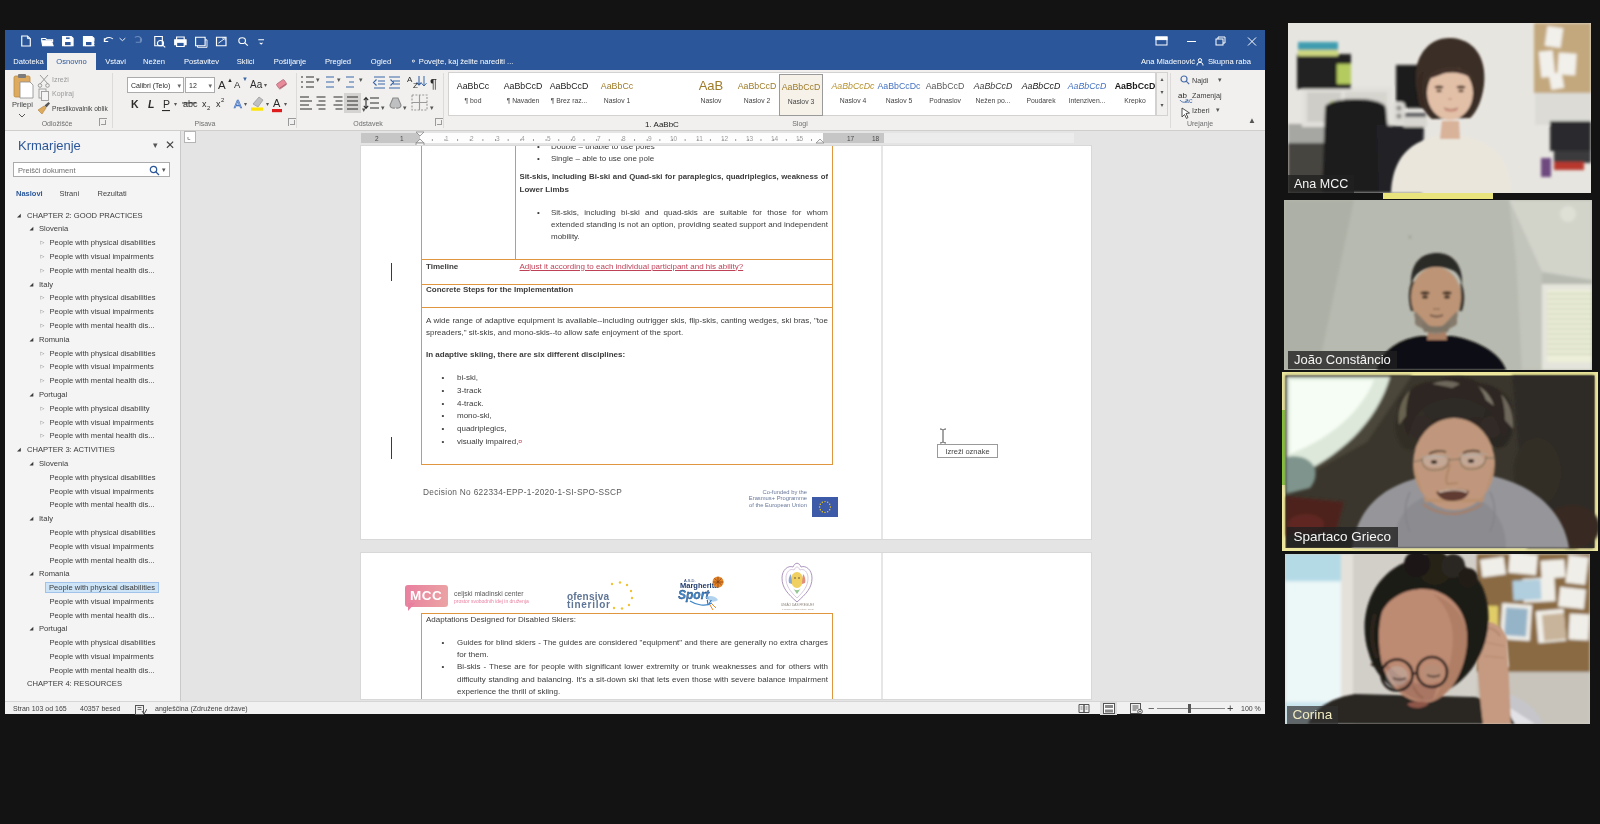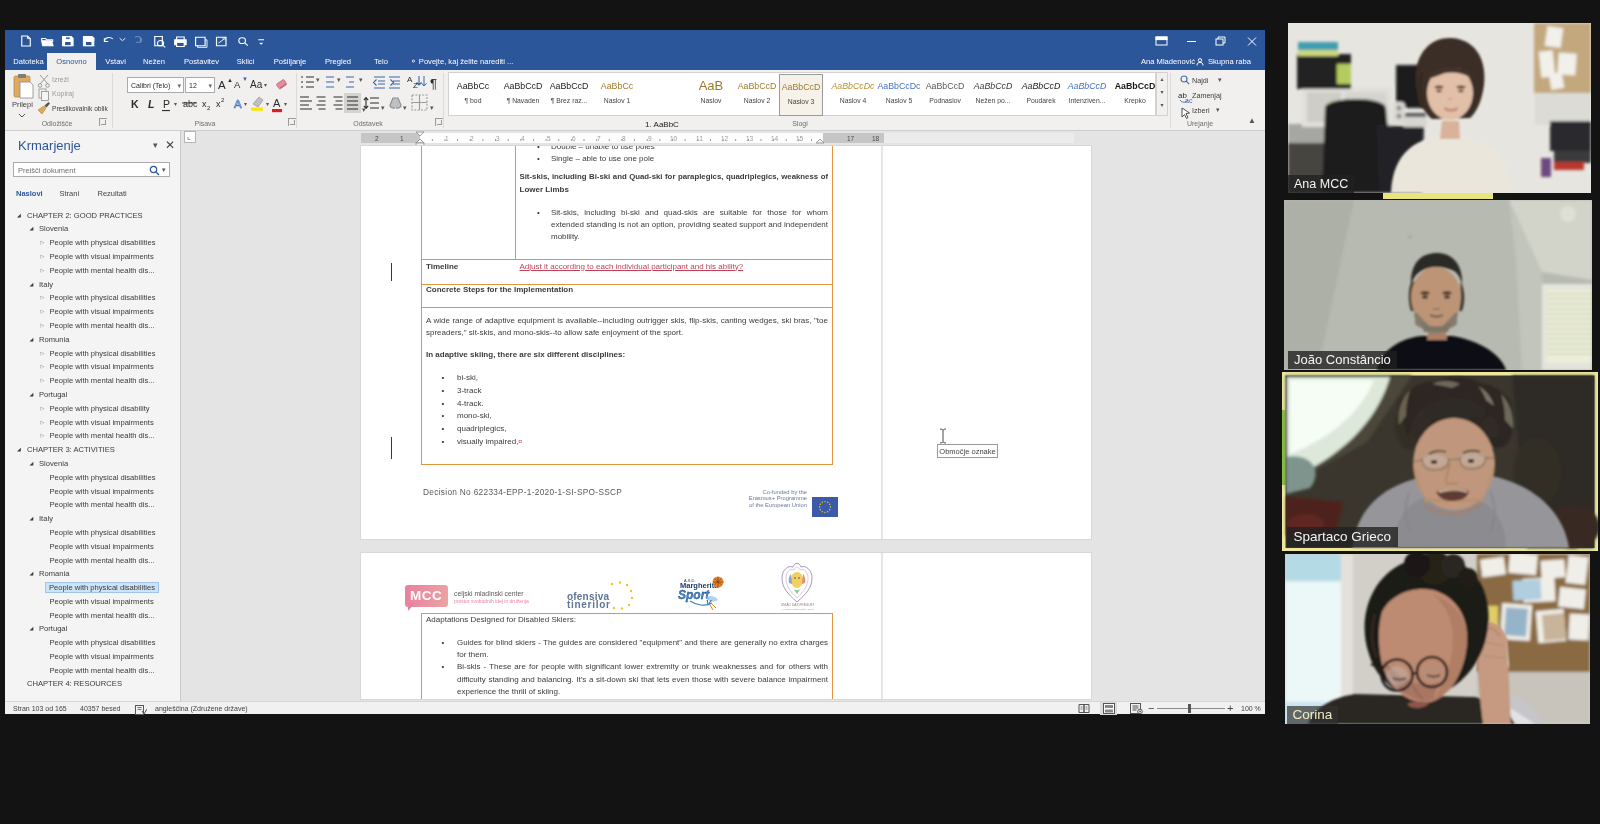--- a/index.html
+++ b/index.html
@@ -86,21 +86,21 @@
     </div>
     <div id="tabrow">
       <div class="tab" style="left:5px;width:37px;">Datoteka</div>
       <div class="tab" style="left:42px;width:49px;background:#f1f0ef;color:#2b579a;">Osnovno</div>
       <div class="tab" style="left:91px;width:39px;">Vstavi</div>
       <div class="tab" style="left:130px;width:38px;">Nežen</div>
       <div class="tab" style="left:168px;width:57px;">Postavitev</div>
       <div class="tab" style="left:225px;width:31px;">Sklici</div>
       <div class="tab" style="left:256px;width:58px;">Pošiljanje</div>
       <div class="tab" style="left:314px;width:38px;">Pregled</div>
-      <div class="tab" style="left:352px;width:48px;">Telo</div>
+      <div class="tab" style="left:352px;width:48px;">Ogled</div>
       <div class="tab" style="left:405px;width:190px;text-align:left;"><span style="font-size:8px;">⚬</span> Povejte, kaj želite narediti ...</div>
       <div class="tab" style="left:1110px;width:80px;text-align:right;">Ana Mladenović</div>
       <div class="tab" style="left:1189px;width:62px;">
         <svg style="position:absolute;left:2px;top:5px" width="8" height="8" viewBox="0 0 8 8">
             <circle cx="4" cy="2.3" r="1.7" fill="none" stroke="#fff" stroke-width="1"></circle>
             <path d="M1 7.5 C1 5.2 2.3 4.4 4 4.4 C5.7 4.4 7 5.2 7 7.5" fill="none" stroke="#fff" stroke-width="1"></path>
           </svg>
         <span style="margin-left:9px;">Skupna raba</span></div>
     </div>
     <div id="ribbon">
@@ -599,21 +599,21 @@
           <span class="dl j" style="left:96px;top:120.5px;width:371px;">difficulty standing and balancing. It's a sit-down ski that lets even those with severe balance impairment</span>
           <span class="dl" style="left:96px;top:133px;">experience the thrill of skiing.</span>
         </div>
       </div>
 
       <svg class="abs" style="left:755px;top:297px" width="14" height="16" viewBox="0 0 14 16">
           <g stroke="#4a4a4a" stroke-width="1" fill="none">
             <path d="M4 1 c1.5 0 2.5 0.6 3 1.2 C7.5 1.6 8.5 1 10 1 M4 15 c1.5 0 2.5 -0.6 3 -1.2 C7.5 14.4 8.5 15 10 15 M7 2.2 v11.6"></path>
           </g>
         </svg>
-      <div class="abs" style="left:756px;top:313px;width:61px;height:14px;background:#ffffff;border:1px solid #9a9a9a;font-size:7.5px;color:#444;line-height:13px;text-align:center;white-space:nowrap;">Območje oznake</div>
+      <div class="abs" style="left:756px;top:313px;width:61px;height:14px;background:#ffffff;border:1px solid #9a9a9a;font-size:7.5px;color:#444;line-height:13px;text-align:center;white-space:nowrap;">Izreži oznake</div>
     </div>
     <div id="statusbar">
       <span class="t" style="left:8px;top:3px;">Stran 103 od 165</span>
       <span class="t" style="left:75px;top:3px;">40357 besed</span>
       <svg class="abs" style="left:130px;top:3px" width="12" height="10" viewBox="0 0 12 10">
           <rect x="0.5" y="0.5" width="8" height="9" fill="none" stroke="#555" stroke-width="1"></rect>
           <path d="M2.5 2.5 h4 M2.5 4.5 h4" stroke="#555" stroke-width="0.8"></path>
           <path d="M7 6 l2 3 l3 -5" stroke="#555" stroke-width="1" fill="none"></path>
         </svg>
       <span class="t" style="left:150px;top:3px;">angleščina (Združene države)</span>

